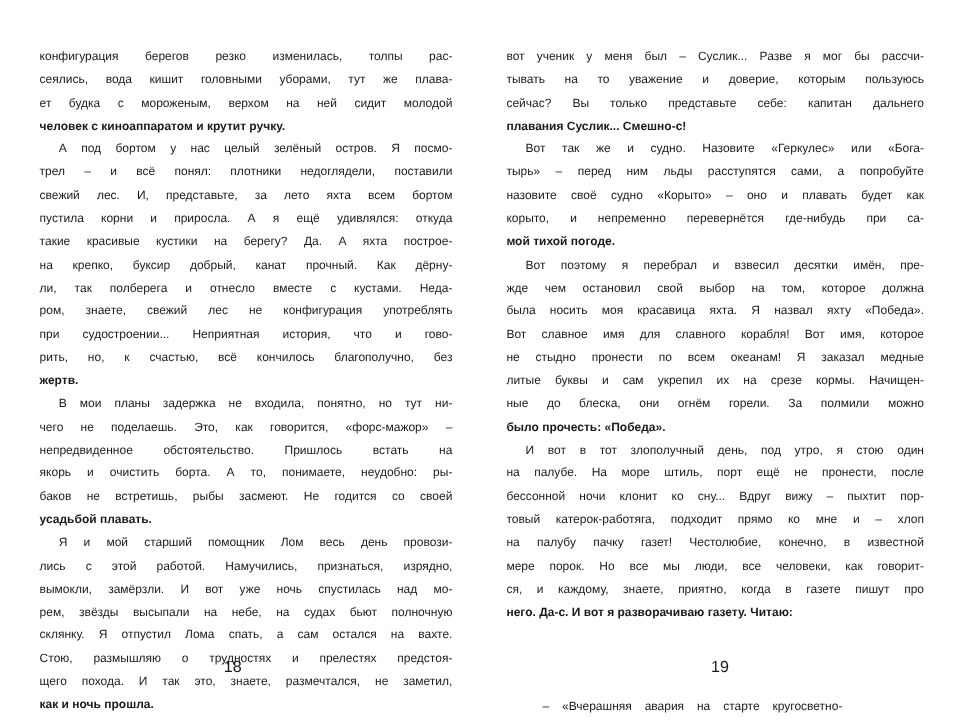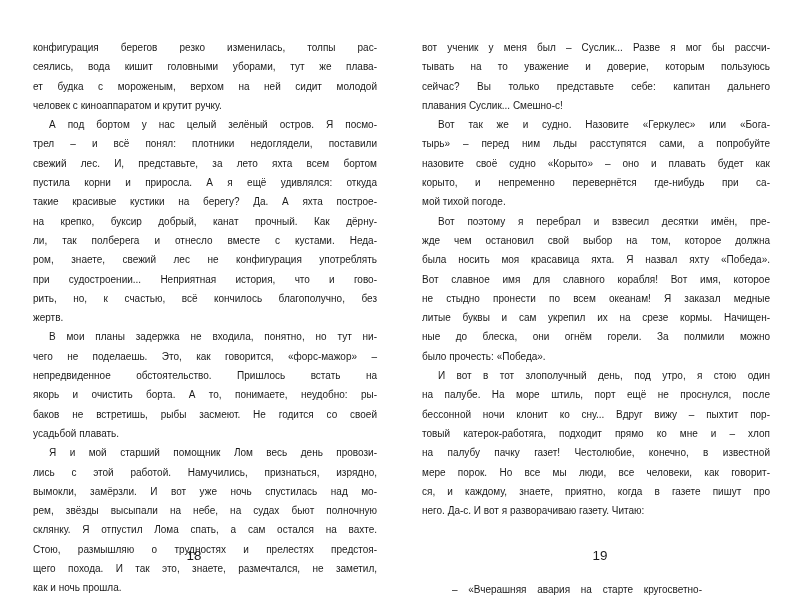--- a/index.html
+++ b/index.html
@@ -3,21 +3,21 @@
 <meta charset="utf-8">
 <style>
   html, body { margin: 0; padding: 0; background: #ffffff; }
   body { width: 800px; height: 600px; position: relative; overflow: hidden;
          font-family: "Liberation Sans", "DejaVu Sans", sans-serif; color: #1a1a1a; }
   .page { position: absolute; top: 38px; }
   .page.left { left: 33px; width: 344px; }
   .page.right { left: 422px; width: 348px; }
   .line { height: 19.3px; line-height: 19.3px; font-size: 10px; white-space: nowrap;
           text-align: justify; text-align-last: justify; }
-  .line.last { text-align-last: left; }
+  .line.last { text-align-last: left; font-weight: bold; }
   .line.indent { padding-left: 16px; }
   .gap { height: 12px; }
   .quote { padding-left: 30px; width: 250px; }
   .quote .line { text-align: justify; margin-top: 48px; }
   .pnum { position: absolute; top: 548px; font-size: 13.4px; text-align: center; width: 40px; }
   .pnum.left { left: 174px; }
   .pnum.right { left: 580px; }
 </style>
 </head>
 <body>
@@ -69,21 +69,21 @@
       <div class="line last">мой тихой погоде.</div>
       <div class="line indent">Вот поэтому я перебрал и взвесил десятки имён, пре-</div>
       <div class="line">жде чем остановил свой выбор на том, которое должна</div>
       <div class="line">была носить моя красавица яхта. Я назвал яхту «Победа».</div>
       <div class="line">Вот славное имя для славного корабля! Вот имя, которое</div>
       <div class="line">не стыдно пронести по всем океанам! Я заказал медные</div>
       <div class="line">литые буквы и сам укрепил их на срезе кормы. Начищен-</div>
       <div class="line">ные до блеска, они огнём горели. За полмили можно</div>
       <div class="line last">было прочесть: «Победа».</div>
       <div class="line indent">И вот в тот злополучный день, под утро, я стою один</div>
-      <div class="line">на палубе. На море штиль, порт ещё не проснулся, после</div>
+      <div class="line">на палубе. На море штиль, порт ещё не пронести, после</div>
       <div class="line">бессонной ночи клонит ко сну... Вдруг вижу – пыхтит пор-</div>
       <div class="line">товый катерок-работяга, подходит прямо ко мне и – хлоп</div>
       <div class="line">на палубу пачку газет! Честолюбие, конечно, в известной</div>
       <div class="line">мере порок. Но все мы люди, все человеки, как говорит-</div>
       <div class="line">ся, и каждому, знаете, приятно, когда в газете пишут про</div>
       <div class="line last">него. Да-с. И вот я разворачиваю газету. Читаю:</div>
     </div>
   <div class="gap"></div>
   <div class="quote" id="right-quote">
       <div class="line">– «Вчерашняя авария на старте кругосветно-</div>

